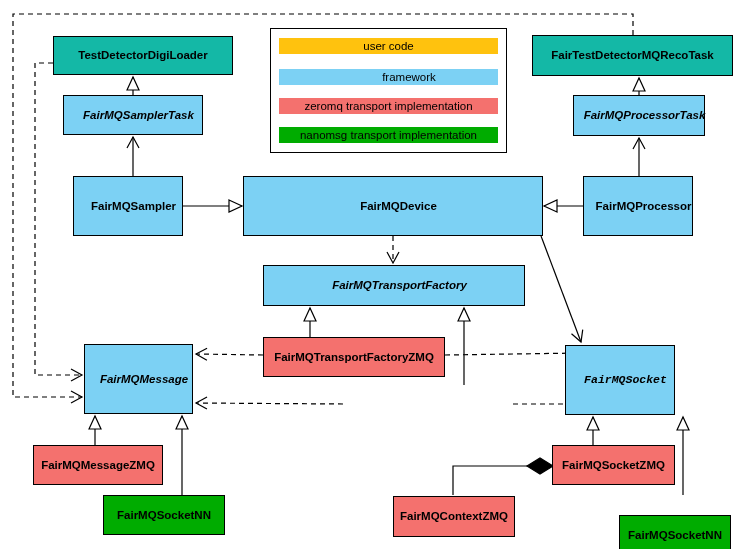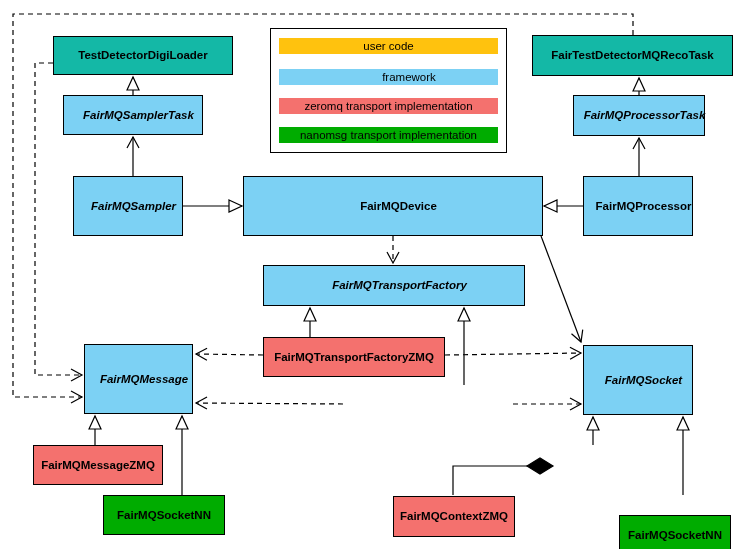--- a/index.html
+++ b/index.html
@@ -87,25 +87,26 @@
       </div>
     <div class="legend-bar lb-3" style="background: rgb(0, 172, 0);">
         <span>nanomsg transport implementation</span>
       </div>
   </div>
 
   <div class="node c-yellow" style="left:53px;top:36px;width:180px;height:39px;">TestDetectorDigiLoader</div>
   <div class="node c-yellow" style="left:532px;top:35px;width:201px;height:41px;">FairTestDetectorMQRecoTask</div>
   <div class="node c-blue abstract" style="left:63px;top:95px;width:140px;height:40px;">FairMQSamplerTask</div>
   <div class="node c-blue abstract" style="left:573px;top:95px;width:132px;height:41px;">FairMQProcessorTask</div>
-  <div class="node c-blue" style="left:73px;top:176px;width:110px;height:60px;font-style:italic;">FairMQSampler</div>
+  <div class="node c-blue" style="left:73px;top:176px;width:110px;height:60px;">FairMQSampler</div>
   <div class="node c-blue" style="left:243px;top:176px;width:300px;height:60px;">FairMQDevice</div>
   <div class="node c-blue" style="left:583px;top:176px;width:110px;height:60px;">FairMQProcessor</div>
   <div class="node c-blue abstract" style="left:263px;top:265px;width:262px;height:41px;">FairMQTransportFactory</div>
   <div class="node c-blue abstract" style="left:84px;top:344px;width:109px;height:70px;">FairMQMessage</div>
-  <div class="node c-blue abstract" style="left:583px;top:345px;width:110px;height:70px;">FairMQSocket</div>
+  <div class="node c-blue abstract" style="left:565px;top:345px;width:110px;height:70px;font-family:Liberation Mono, monospace;">FairMQSocket</div>
   <div class="node c-red" style="left:263px;top:337px;width:182px;height:40px;">FairMQTransportFactoryZMQ</div>
   <div class="node c-red" style="left:33px;top:445px;width:130px;height:40px;">FairMQMessageZMQ</div>
   <div class="node c-green" style="left:103px;top:495px;width:122px;height:40px;">FairMQSocketNN</div>
+  <div class="node c-red" style="left:552px;top:445px;width:123px;height:40px;">FairMQSocketZMQ</div>
   <div class="node c-red" style="left:393px;top:496px;width:122px;height:41px;">FairMQContextZMQ</div>
   <div class="node c-green" style="left:619px;top:495px;width:112px;height:41px;margin-top:20px;">FairMQSocketNN</div>
 
 </div>
 
 </body></html>

